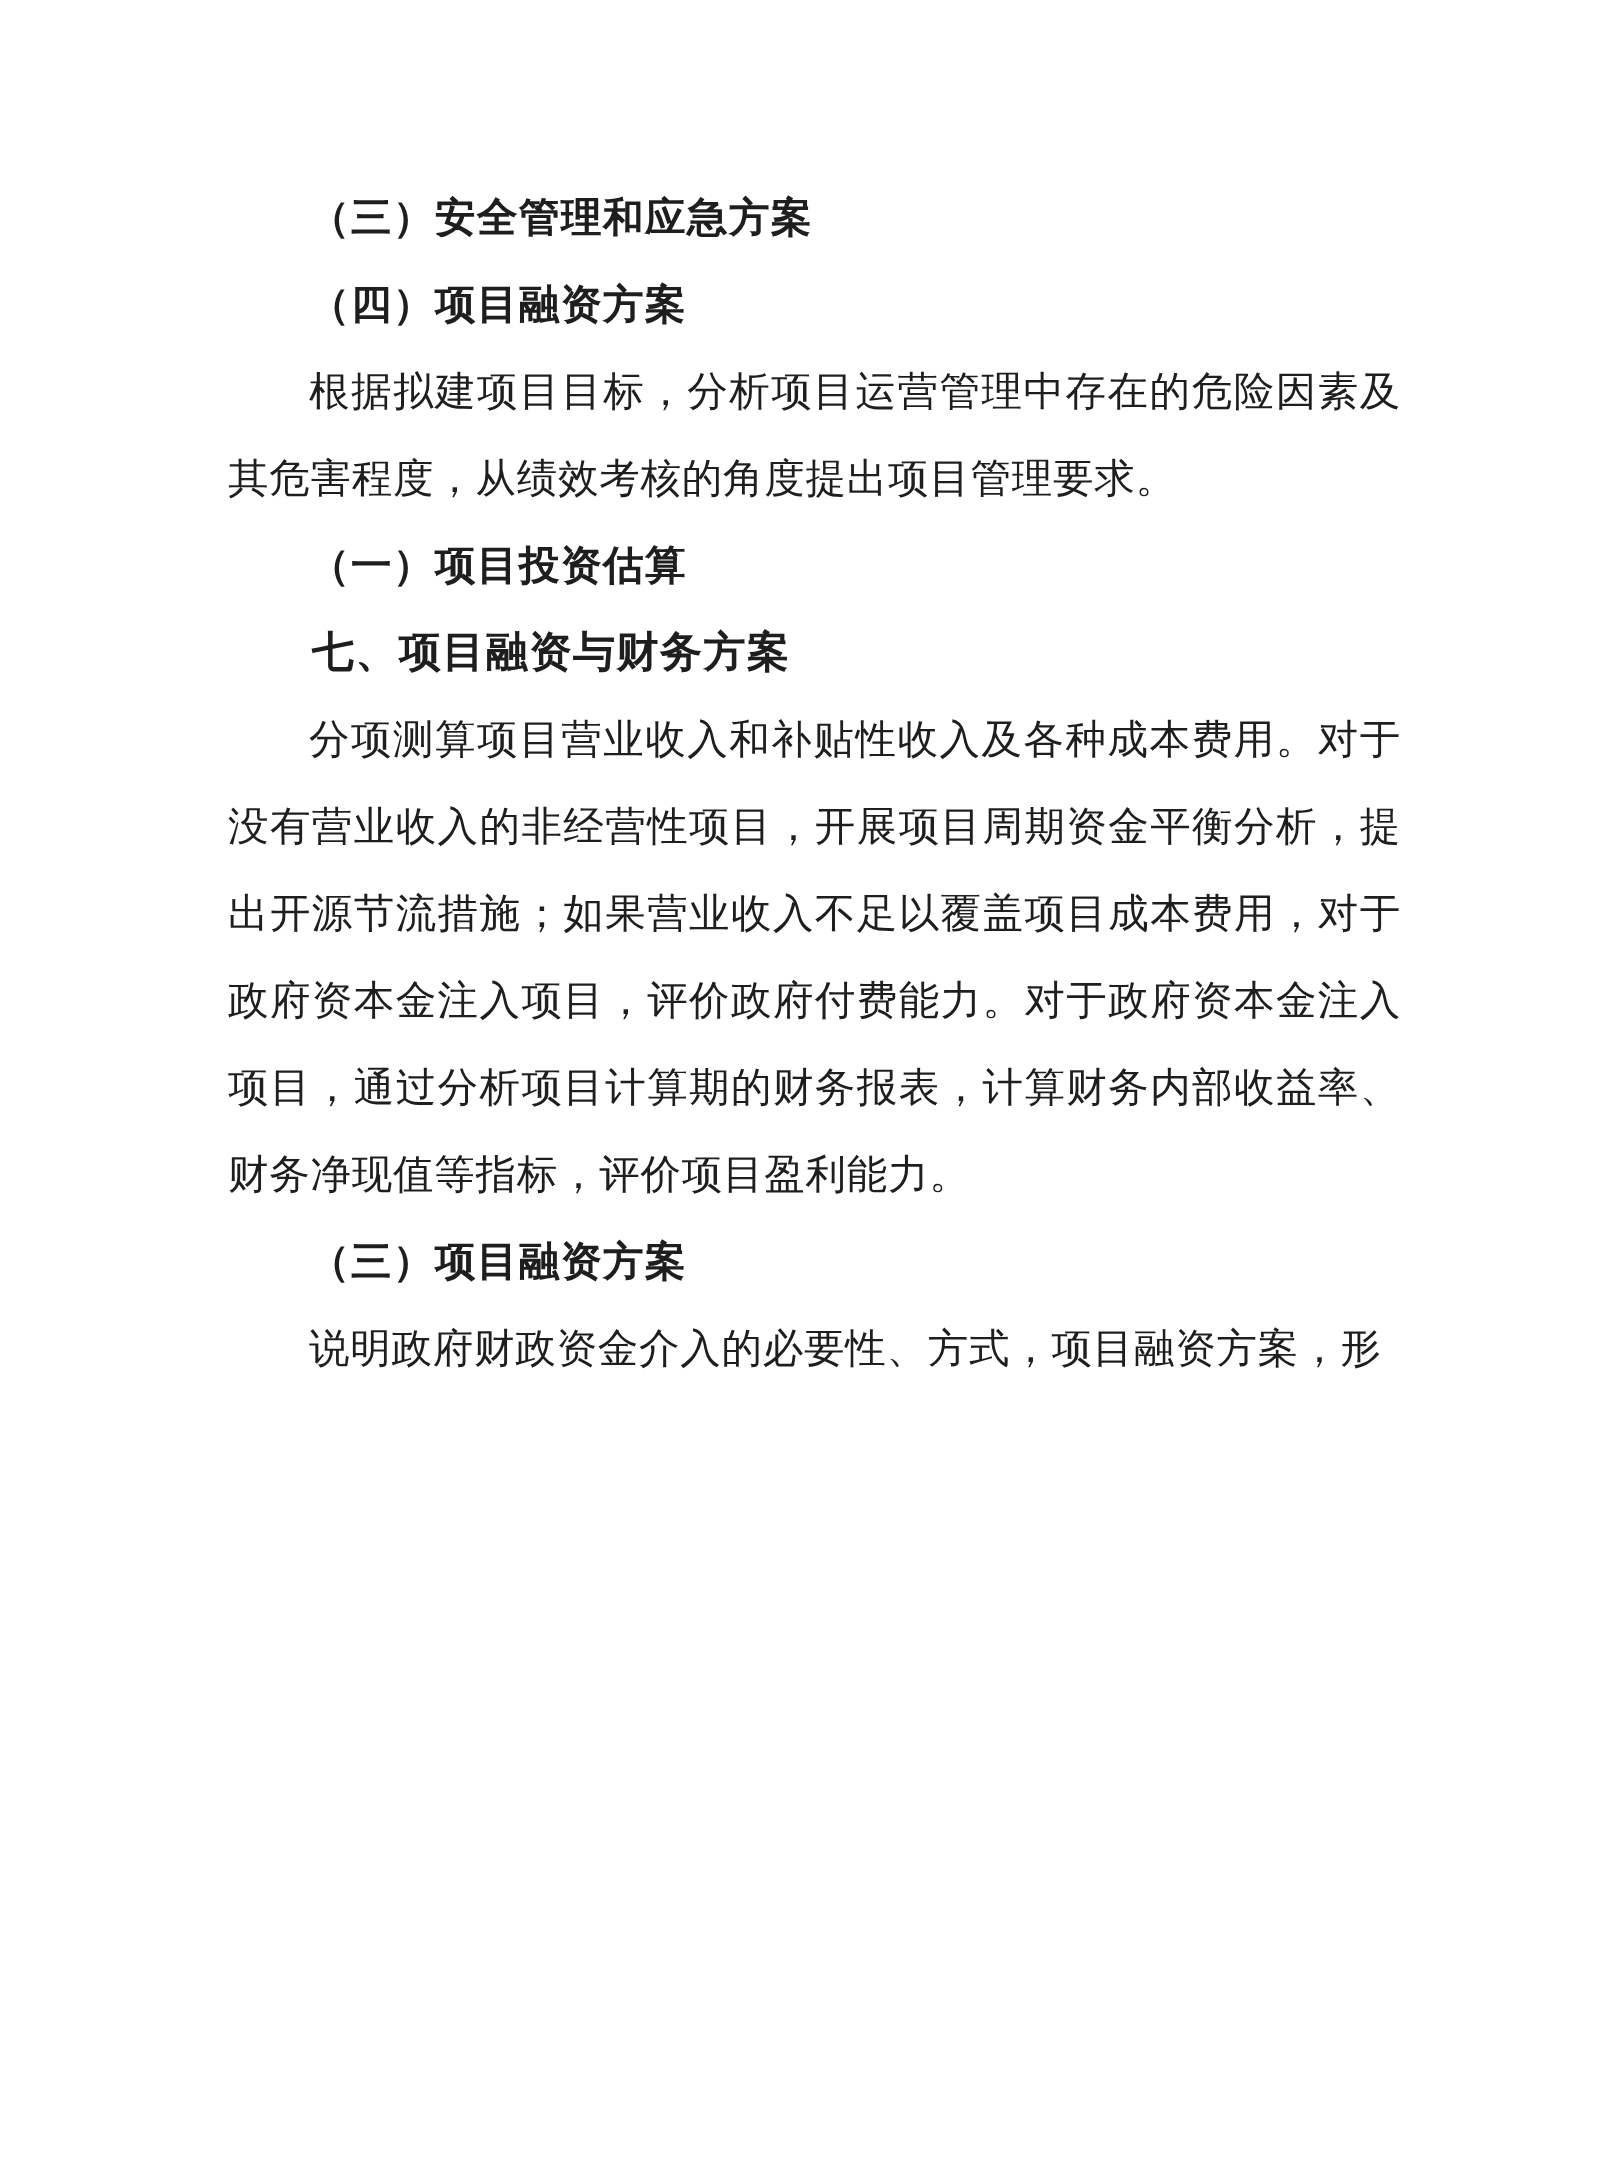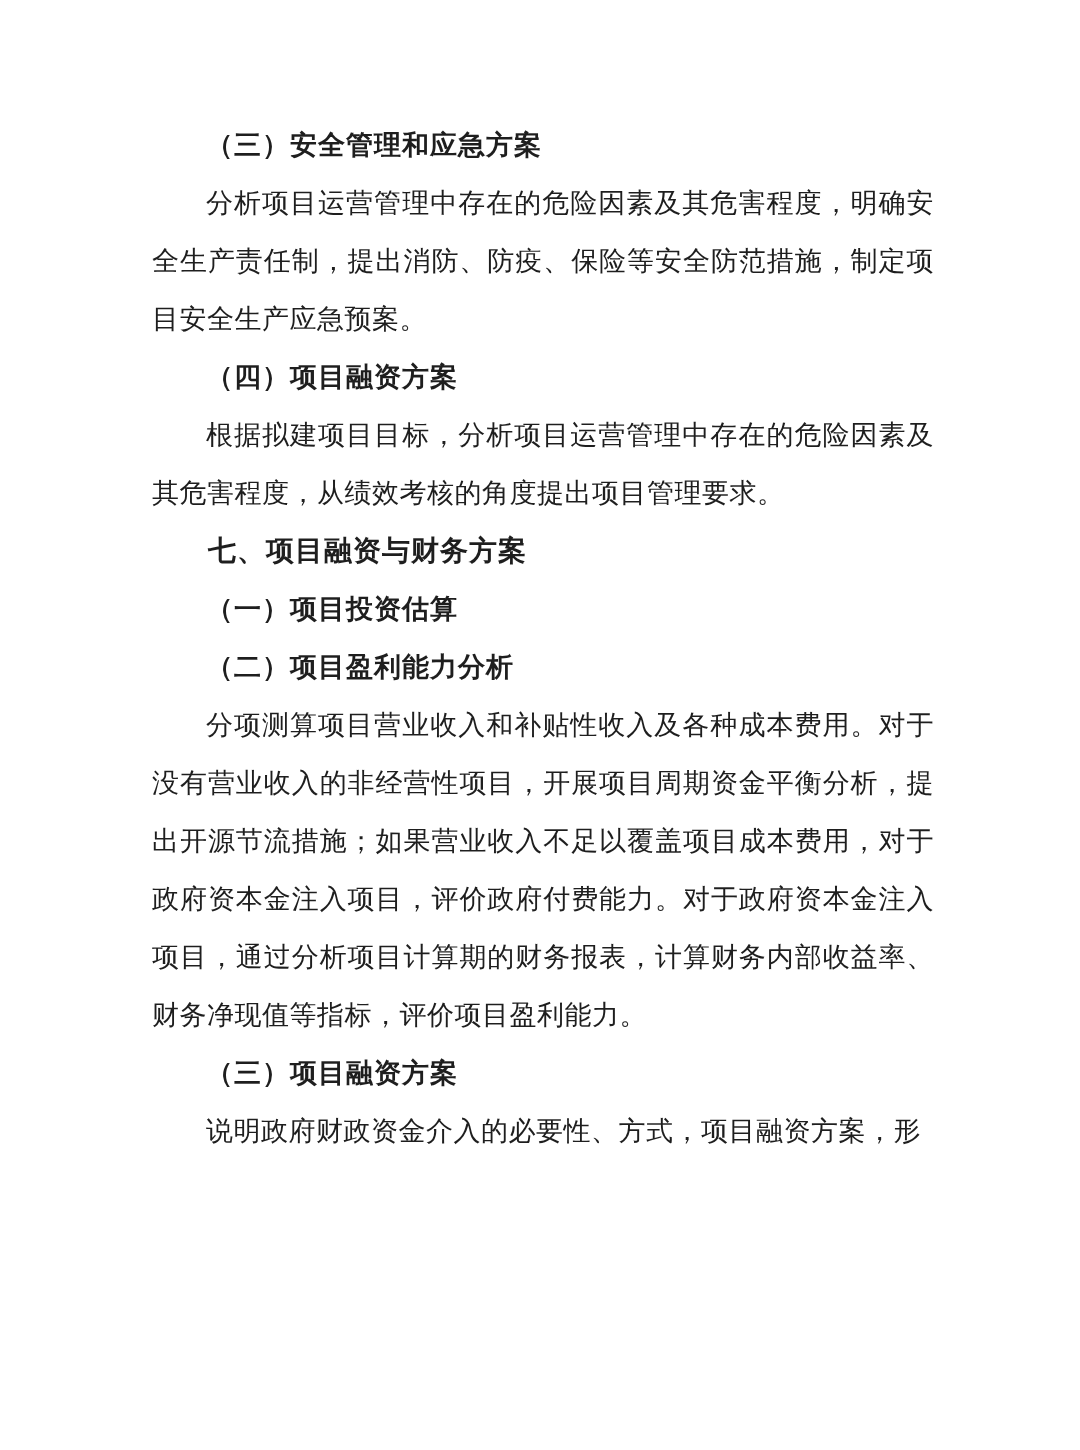--- a/index.html
+++ b/index.html
@@ -54,24 +54,22 @@
     line-height: 30px;
     color: #2a2a2a;
   }
 </style>
 </head>
 <body>
 
 <div class="page">
   <div class="content">
     <div class="block sub-heading">（三）安全管理和应急方案</div>
-    <p class="block paragraph">分析项目运营管理中存在的危险因素及其危害程度，明确安全生产责任制，提出消防、防疫、保险等安全防范措施，制定项目安全生产应急预案。</p>
     <div class="block sub-heading">（四）项目融资方案</div>
     <p class="block paragraph">根据拟建项目目标，分析项目运营管理中存在的危险因素及其危害程度，从绩效考核的角度提出项目管理要求。</p>
+    <div class="block sub-heading">（一）项目投资估算</div>
     <div class="block chapter-heading">七、项目融资与财务方案</div>
-    <div class="block sub-heading">（一）项目投资估算</div>
-    <div class="block sub-heading">（二）项目盈利能力分析</div>
     <p class="block paragraph">分项测算项目营业收入和补贴性收入及各种成本费用。对于没有营业收入的非经营性项目，开展项目周期资金平衡分析，提出开源节流措施；如果营业收入不足以覆盖项目成本费用，对于政府资本金注入项目，评价政府付费能力。对于政府资本金注入项目，通过分析项目计算期的财务报表，计算财务内部收益率、财务净现值等指标，评价项目盈利能力。</p>
     <div class="block sub-heading">（三）项目融资方案</div>
     <p class="block paragraph">说明政府财政资金介入的必要性、方式，项目融资方案，形</p>
   </div>
   <div class="page-number">6</div>
 </div>
 
 </body></html>

